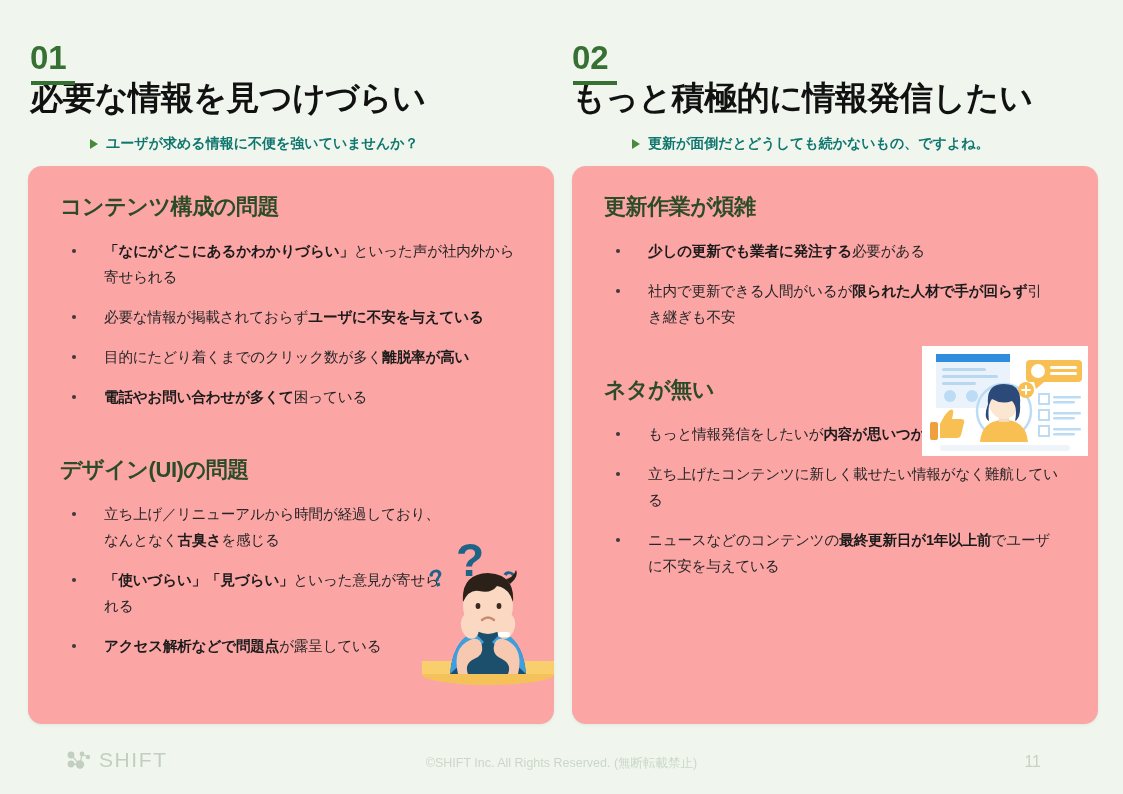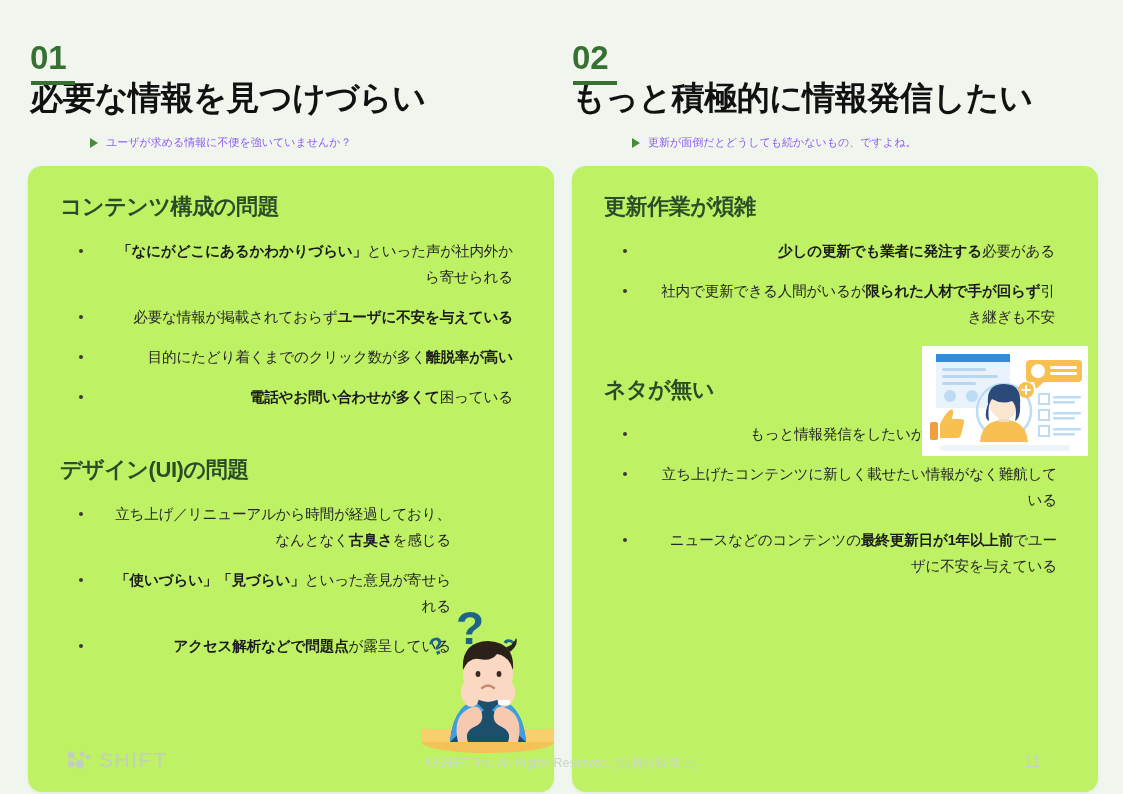--- a/index.html
+++ b/index.html
@@ -54,50 +54,50 @@
   }
   .tri {
     width: 0; height: 0;
     border-left: 8px solid #4a8a3c;
     border-top: 5px solid transparent;
     border-bottom: 5px solid transparent;
     margin-right: 8px;
     flex: 0 0 auto;
   }
   .hdr-sub-text {
-    font-size: 11px;
-    font-weight: normal;
-    color: #8b5cf6;
+    font-size: 14px;
+    font-weight: bold;
+    color: #0f766e;
     letter-spacing: 0px;
   }
 
   
   .card {
     position: absolute;
     top: 166px;
-    height: 626px;
-    background: #bef264;
+    height: 558px;
+    background: #fca5a5;
     border-radius: 14px;
     box-shadow: 0 1px 3px rgba(90,110,85,0.10);
   }
   .card.left  { left: 28px;  width: 526px; }
   .card.right { left: 572px; width: 526px; }
 
   .card-inner { padding: 26px 30px 0 32px; position: relative; height: 100%; box-sizing: border-box; }
 
   .sec-title {
     font-size: 22px;
     font-weight: bold;
     color: #2c4b28;
     letter-spacing: -0.4px;
     margin: 0 0 16px 0;
   }
   .sec-title.second { margin-top: 45px; }
 
-  ul.bullets { list-style: none; margin: 11px; padding: 0; text-align: right; }
+  ul.bullets { list-style: none; margin: 4px; padding: 0; }
   ul.bullets li {
     position: relative;
     padding-left: 40px;
     font-size: 14.6px;
     line-height: 26px;
     color: #262626;
     margin-bottom: 14px;
     letter-spacing: -0.2px;
   }
   ul.bullets li:before {

